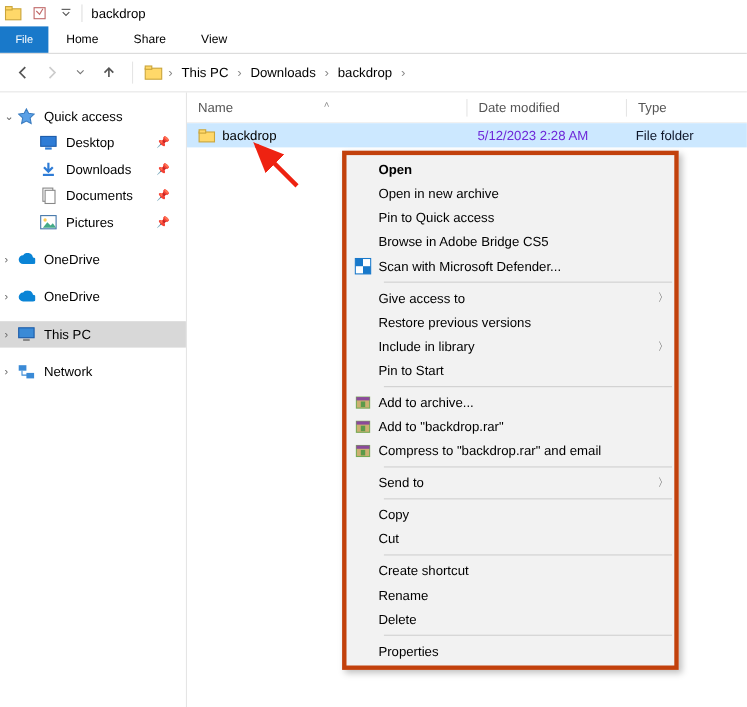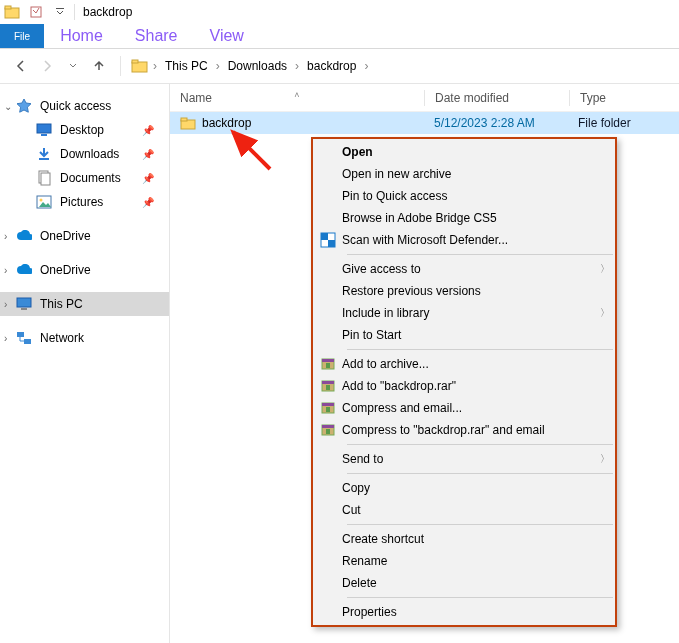--- a/index.html
+++ b/index.html
@@ -8,21 +8,21 @@
   
   .titlebar { height: 24px; background: #fff; display: flex; align-items: center; }
   .titlebar .qat { display: flex; align-items: center; height: 100%; }
   .tb-btn { width: 24px; height: 22px; display: flex; align-items: center; justify-content: center; }
   .tb-sep { width: 1px; height: 16px; background: #e0e0e0; margin: 0 2px; }
   .tb-title { margin-left: 6px; font-size: 12px; }
 
   
   .ribbon { height: 24px; display: flex; align-items: stretch; }
   .file-tab { background: #1979ca; color: #fff; padding: 4px 14px; font-size: 10px; display: flex; align-items: center; }
-  .tab { padding: 4px 16px; font-size: 16px; display: flex; align-items: center; color: #8b5cf6; }
+  .tab { padding: 4px 16px; font-size: 11px; display: flex; align-items: center; color: #000000; }
   .ribbon-border { height: 1px; background: #d9d9d9; }
 
   
   .navbar { height: 34px; display: flex; align-items: center; padding: 0 10px; gap: 4px; }
   .nav-btn { width: 22px; height: 22px; display: flex; align-items: center; justify-content: center; color: #666; }
   .nav-btn.disabled { color: #ccc; }
   .nav-sep { width: 1px; height: 20px; background: #e5e5e5; margin: 0 6px; }
   .breadcrumb { display: flex; align-items: center; gap: 2px; flex: 1; }
   .crumb { padding: 3px 4px; font-size: 12px; }
   .crumb-sep { color: #888; padding: 0 2px; }
@@ -50,25 +50,25 @@
   .col.name { width: 254px; }
   .col.date { width: 144px; }
   .col.type { flex: 1; }
   .col-sep { width: 1px; height: 16px; background: #e5e5e5; }
   .sort-caret { position: absolute; left: 50%; top: -1px; transform: translateX(-50%); color: #888; font-size: 9px; }
 
   .row { display: flex; height: 22px; align-items: center; }
   .row.selected { background: #cce8ff; }
   .cell { padding-left: 10px; }
   .cell.name { width: 254px; display: flex; align-items: center; gap: 6px; }
-  .cell.date { width: 144px; color: #0369a1; }
+  .cell.date { width: 144px; color: #6d28d9; }
   .cell.type { flex: 1; color: #0f172a; }
 
   
-  .context-menu { position: absolute; left: 311px; top: 137px; width: 306px; background: #f2f2f2; border: 2px solid #c2410c; box-shadow: 3px 3px 6px rgba(0,0,0,.25); padding: 2px 1px; }
+  .context-menu { position: absolute; left: 311px; top: 137px; width: 306px; background: #f2f2f2; border: 4px solid #c2410c; box-shadow: 3px 3px 6px rgba(0,0,0,.25); padding: 2px 1px; }
   .cm-item { height: 22px; display: flex; align-items: center; position: relative; }
   .cm-icon { width: 28px; display: flex; align-items: center; justify-content: center; }
   .cm-label { flex: 1; font-size: 12px; }
   .cm-arrow { width: 18px; color: #555; font-size: 10px; text-align: center; }
   .cm-item.bold .cm-label { font-weight: 600; }
   .cm-sep { height: 1px; background: #d0d0d0; margin: 3px 1px 3px 33px; }
 
   
   .arrow { position: absolute; pointer-events: none; }
 
@@ -381,31 +381,20 @@
       <div class="cm-arrow"></div>
     </div>
   <div class="cm-item">
       <div class="cm-icon">
         <svg width="16" height="14">
           <rect x="2" y="2" width="12" height="10" fill="#ccb070" stroke="#7a5"></rect>
           <rect x="2" y="2" width="12" height="3" fill="#8a4a9a"></rect>
           <rect x="6" y="6" width="4" height="5" fill="#5a9a4a"></rect>
         </svg>
       </div>
-      <div class="cm-label">Compress and email...</div>
-      <div class="cm-arrow"></div>
-    </div>
-  <div class="cm-item">
-      <div class="cm-icon">
-        <svg width="16" height="14">
-          <rect x="2" y="2" width="12" height="10" fill="#ccb070" stroke="#7a5"></rect>
-          <rect x="2" y="2" width="12" height="3" fill="#8a4a9a"></rect>
-          <rect x="6" y="6" width="4" height="5" fill="#5a9a4a"></rect>
-        </svg>
-      </div>
       <div class="cm-label">Compress to "backdrop.rar" and email</div>
       <div class="cm-arrow"></div>
     </div>
   <div class="cm-sep"></div>
   <div class="cm-item">
       <div class="cm-icon"></div>
       <div class="cm-label">Send to</div>
       <div class="cm-arrow">〉</div>
     </div>
   <div class="cm-sep"></div>

